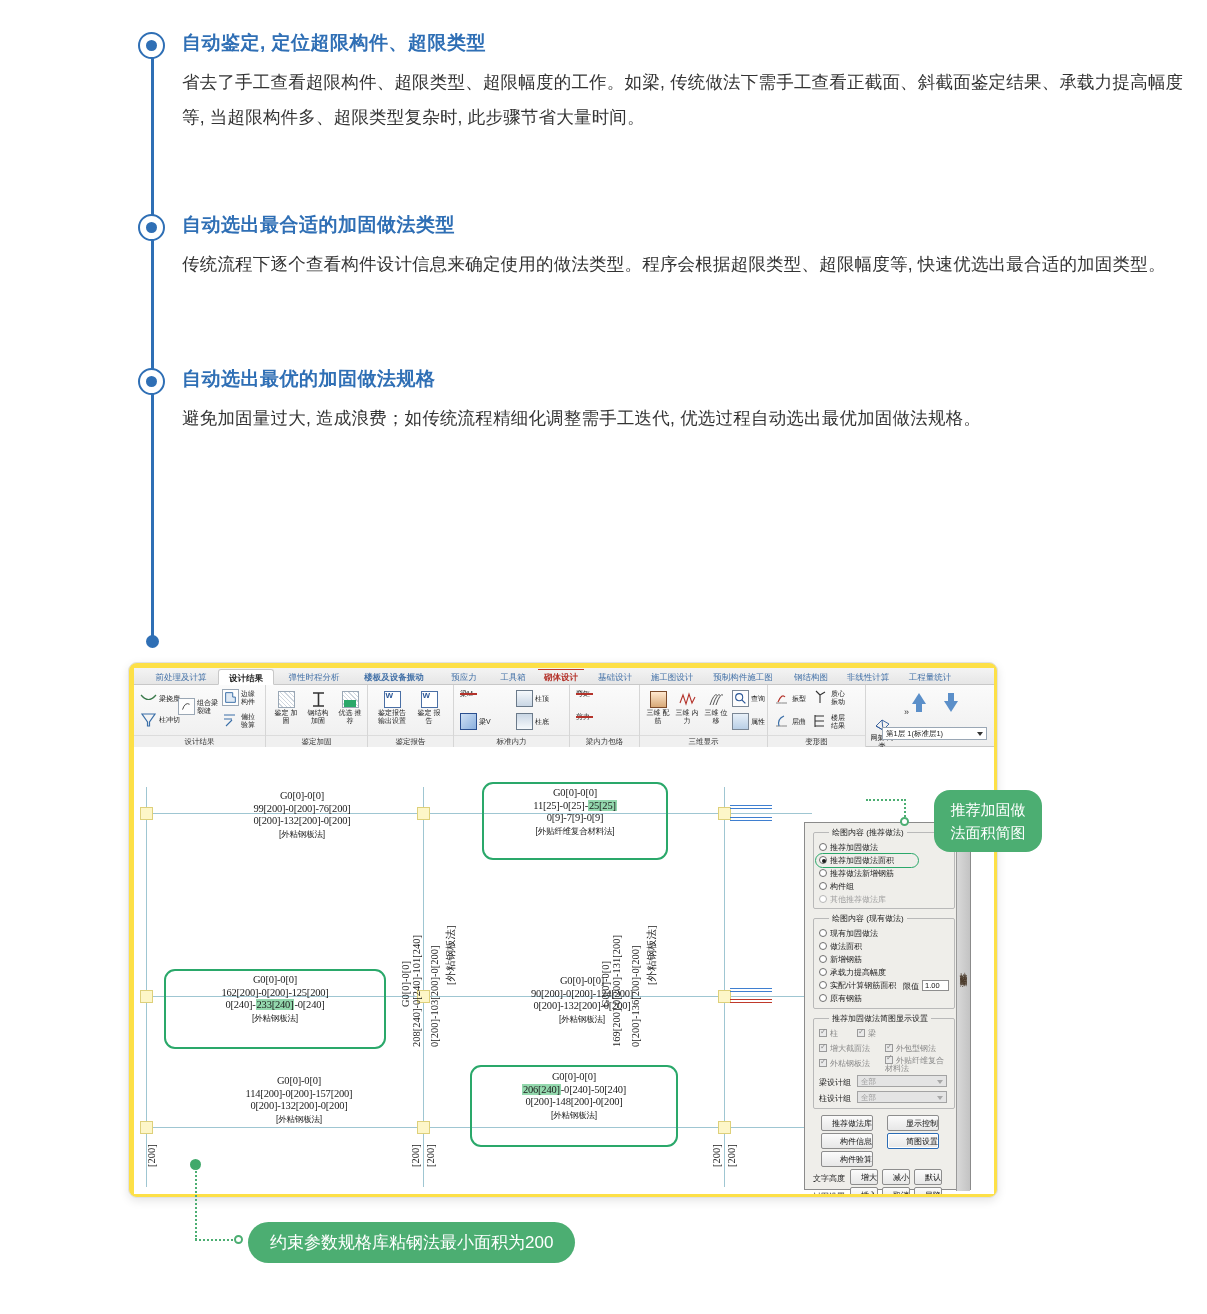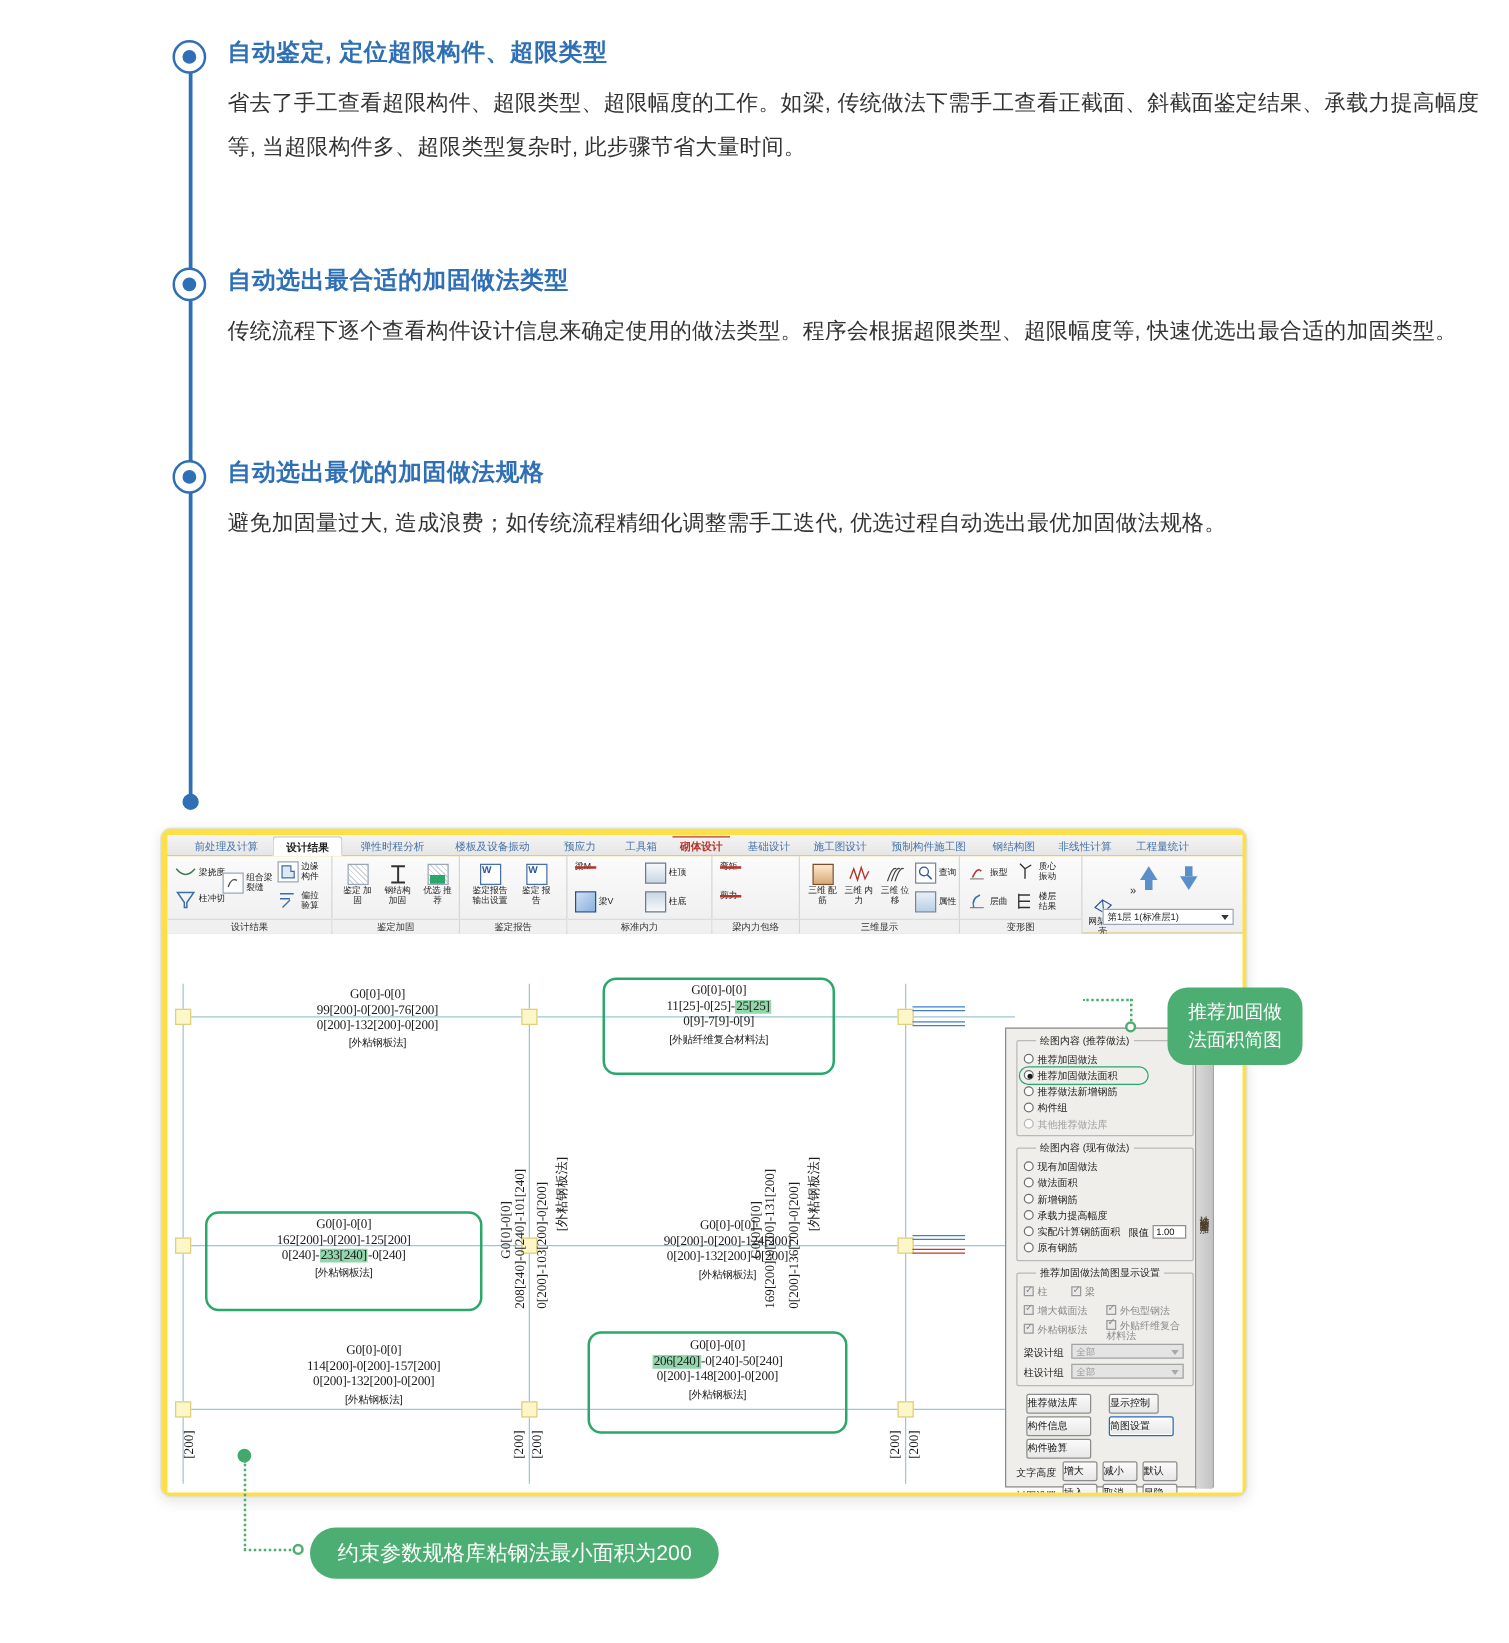--- a/index.html
+++ b/index.html
@@ -171,21 +171,21 @@
   .numin{ position:absolute; width:27px; height:11px; background:#fff;
        border:1px solid #8e8e8e; font-size:7.5px; line-height:10px; padding-left:2px; color:#111; }
   .selin{ position:absolute; height:12px; background:#e4e4e4; border:1px solid #a3a3a3;
        font-size:7.5px; line-height:11px; padding-left:3px; color:#9a9a9a; }
   .selin .car{ position:absolute; right:3px; top:4px; width:0;height:0;
        border-left:3px solid transparent;border-right:3px solid transparent;border-top:4px solid #a8a8a8; }
   .lb{ position:absolute; font-size:8px; color:#1b1b1b; }
   .btn{
     position:absolute; background:linear-gradient(#fbfbfb,#e7e7e7);
     border:1px solid #8d8d8d; border-radius:2px; font-size:8px; color:#111;
-    text-align:left; line-height:15px; height:16px;font-family:Liberation Mono, monospace;
+    text-align:right; line-height:15px; height:16px;
   }
   .btn.sel{ border:1px solid #2b6cb5; box-shadow:inset 0 0 0 1px #ffffff; }
 
   .ringmark{
     position:absolute; border:1.6px solid #2aa86a; border-radius:9px;
   }
 
   
   .callout{
     position:absolute; background:#4cae72; color:#ffffff; border-radius:16px;
@@ -230,21 +230,21 @@
 
 </div>
 
 <div id="app">
 <div id="app-inner">
 
   <div class="tabbar">
     <div class="tab" style="left:14px;width:66px;">前处理及计算</div>
     <div class="tab active" style="left:84px;width:56px;">设计结果</div>
     <div class="tab" style="left:146px;width:68px;">弹性时程分析</div>
-    <div class="tab" style="left:222px;width:76px;">楼板及设备振动</div>
+    <div class="tab" style="left:222px;width:76px;font-weight:bold;">楼板及设备振动</div>
     <div class="tab" style="left:310px;width:40px;">预应力</div>
     <div class="tab" style="left:362px;width:34px;">工具箱</div>
     <div class="tab red" style="left:404px;width:46px;">砌体设计</div>
     <div class="tab" style="left:458px;width:46px;">基础设计</div>
     <div class="tab" style="left:512px;width:52px;">施工图设计</div>
     <div class="tab" style="left:572px;width:74px;">预制构件施工图</div>
     <div class="tab" style="left:654px;width:46px;">钢结构图</div>
     <div class="tab" style="left:708px;width:52px;">非线性计算</div>
     <div class="tab" style="left:768px;width:56px;">工程量统计</div>
   </div>
@@ -607,21 +607,21 @@
       <div class="chk" style="left:14px;top:221px;"><span class="cbx"></span><span>增大截面法</span></div>
       <div class="chk" style="left:80px;top:221px;"><span class="cbx"></span><span>外包型钢法</span></div>
       <div class="chk" style="left:14px;top:236px;"><span class="cbx"></span><span>外粘钢板法</span></div>
       <div class="chk" style="left:80px;top:233px;width:62px;white-space:normal;line-height:8px;"><span class="cbx"></span><span>外贴纤维复合材料法</span></div>
       <div class="lb" style="left:14px;top:254px;">梁设计组</div>
       <div class="selin" style="left:52px;top:252px;width:90px;"><span>全部</span><span class="car"></span></div>
       <div class="lb" style="left:14px;top:270px;">柱设计组</div>
       <div class="selin" style="left:52px;top:268px;width:90px;"><span>全部</span><span class="car"></span></div>
 
       <div class="btn" style="left:16px;top:292px;width:52px;">推荐做法库</div>
-      <div class="btn" style="left:82px;top:292px;width:40px;">显示控制</div>
+      <div class="btn" style="left:82px;top:292px;width:52px;">显示控制</div>
       <div class="btn" style="left:16px;top:310px;width:52px;">构件信息</div>
       <div class="btn sel" style="left:82px;top:310px;width:52px;">简图设置</div>
       <div class="btn" style="left:16px;top:328px;width:52px;">构件验算</div>
 
       <div class="lb" style="left:8px;top:350px;">文字高度</div>
       <div class="btn" style="left:45px;top:346px;width:28px;">增大</div>
       <div class="btn" style="left:77px;top:346px;width:28px;">减小</div>
       <div class="btn" style="left:109px;top:346px;width:28px;">默认</div>
 
       <div class="lb" style="left:8px;top:368px;">衬图设置</div>

